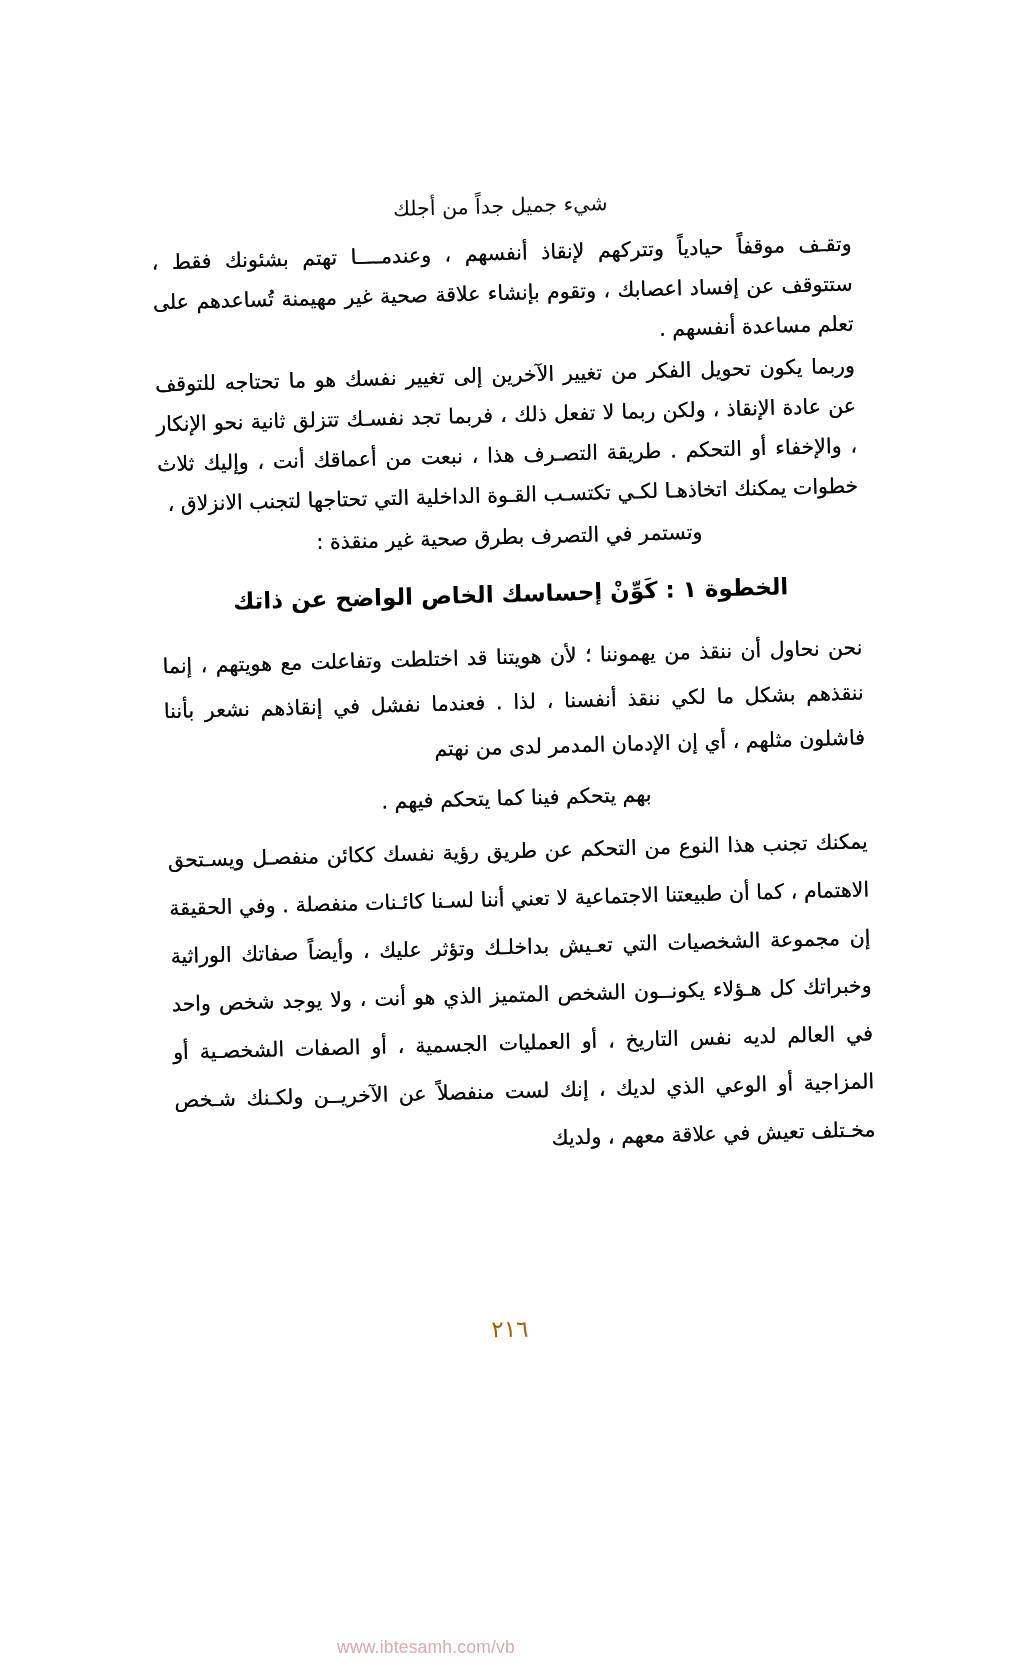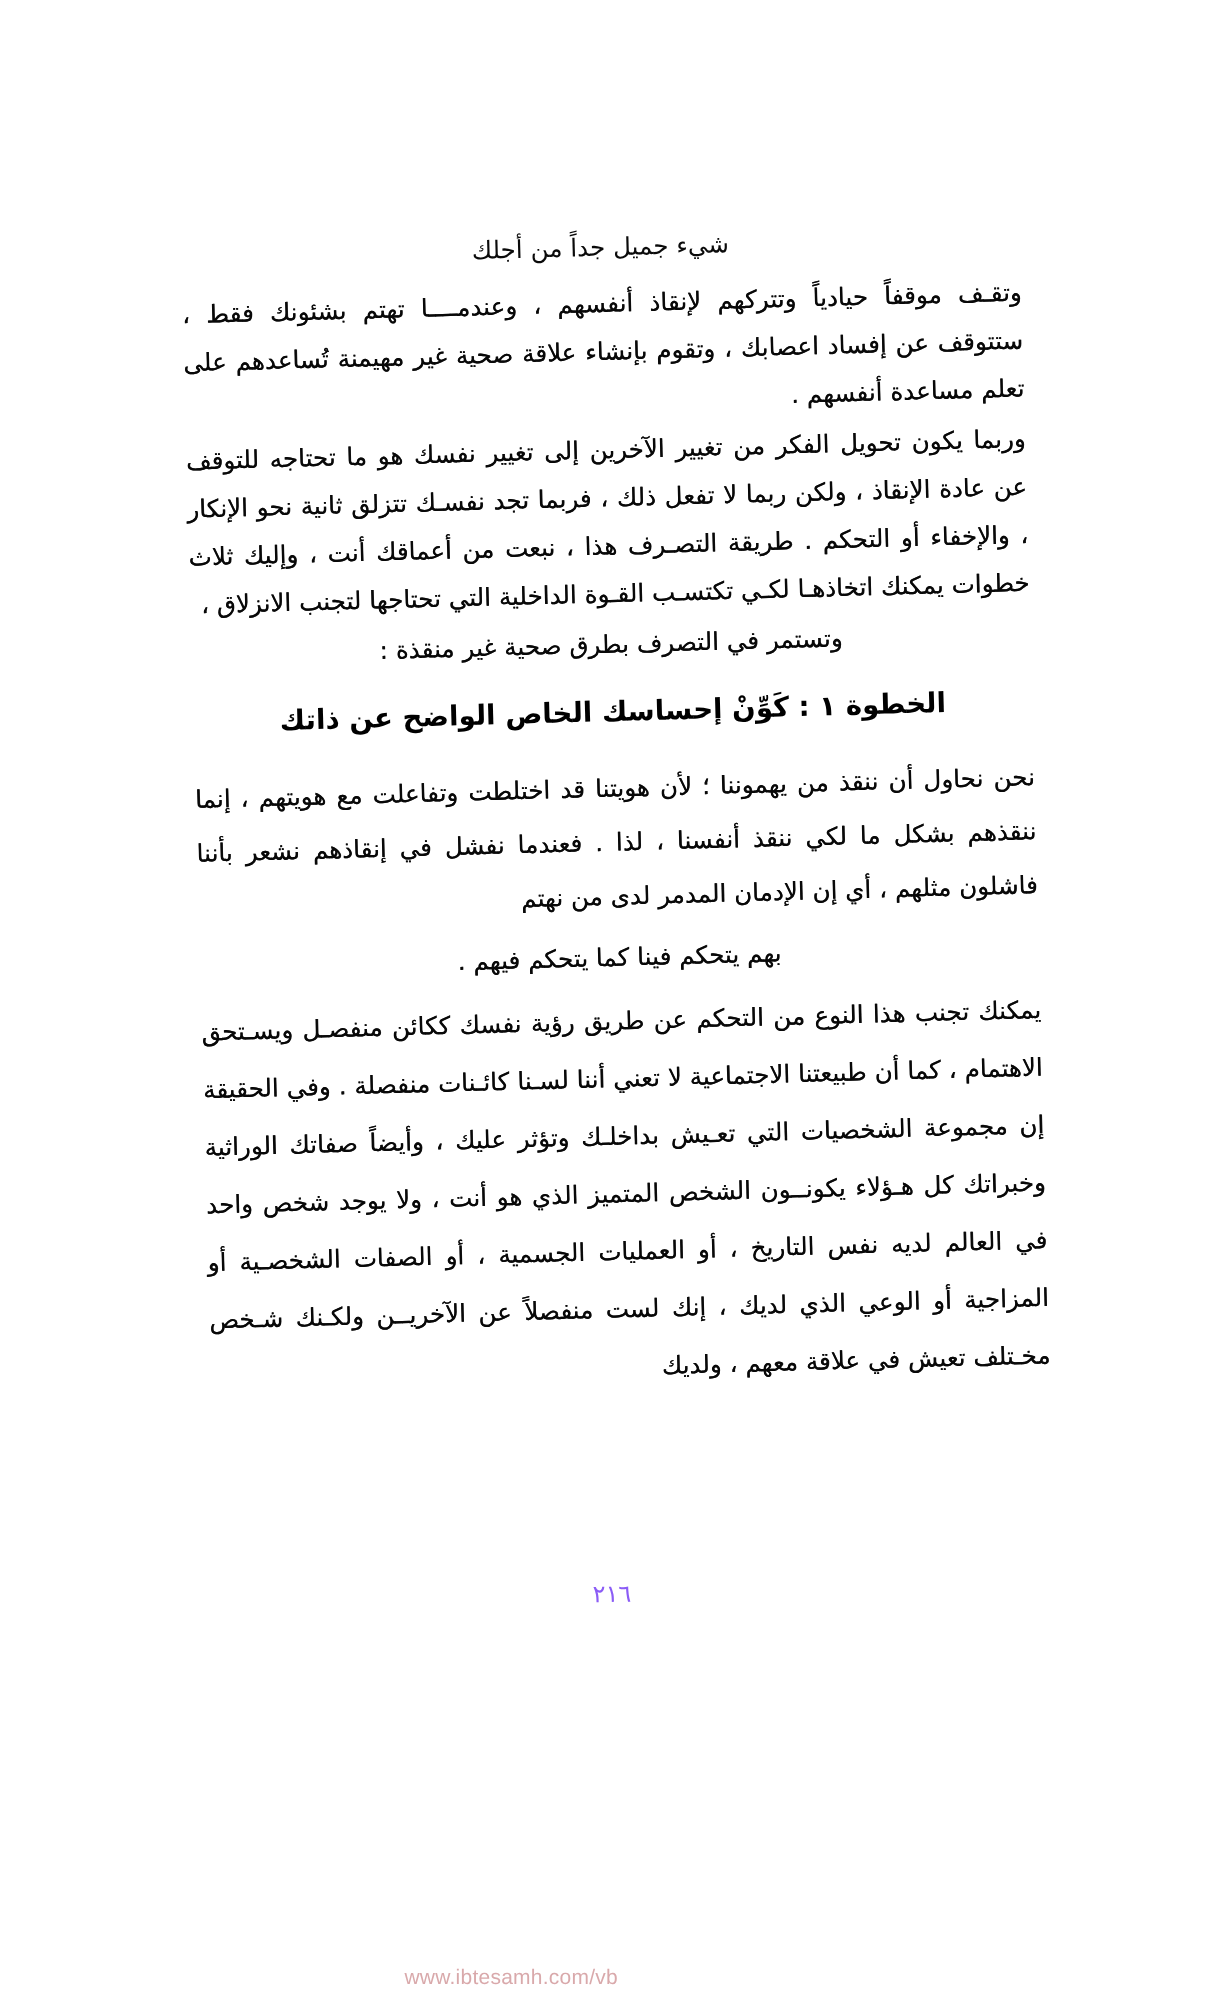--- a/index.html
+++ b/index.html
@@ -77,22 +77,22 @@
   
   .folio {
     position: absolute;
     top: 1316px;
     left: 0;
     width: 1020px;
     text-align: center;
     transform: rotate(-1.0deg);
   }
   .folio span {
-    font-size: 20px;
-    color: #8b5cf6;
+    font-size: 23px;
+    color: #a16207;
     letter-spacing: 1px;
     font-family: "DejaVu Sans", "Liberation Sans", sans-serif;
   }
 
   
   .watermark {
     position: absolute;
     bottom: 22px;
     left: 0;
     width: 852px;

